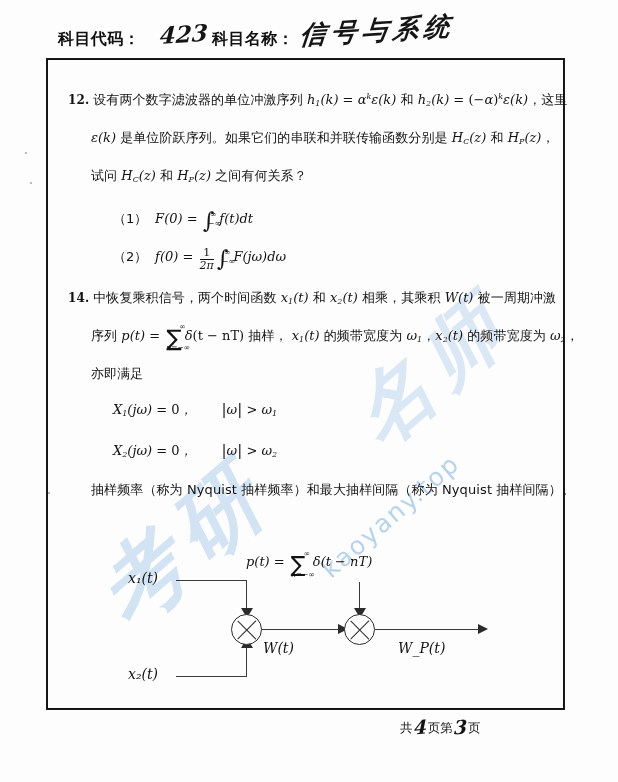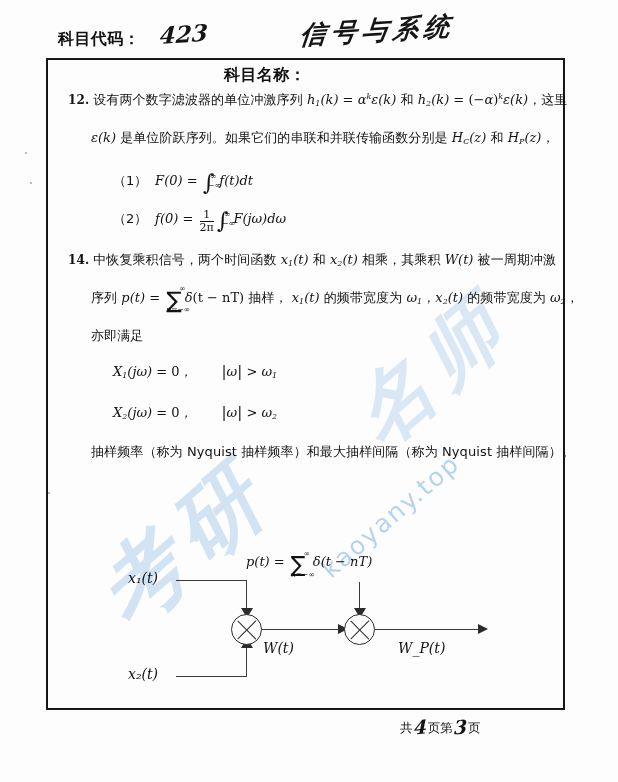--- a/index.html
+++ b/index.html
@@ -32,21 +32,21 @@
   }
   .hdr-label {
     position: absolute;
     font-size: 16px;
     font-weight: bold;
     letter-spacing: .4px;
     color: #111;
     white-space: nowrap;
   }
   .hdr-code-label { left: 58px; top: 9px; }
-  .hdr-name-label { left: 224px; top: 9px; margin-top: 36px; }
+  .hdr-name-label { left: 212px; top: 9px; }
 
   .hand {
     position: absolute;
     font-family: "DejaVu Serif", serif;
     color: #151515;
     white-space: nowrap;
     transform-origin: left center;
   }
   .hdr-code-value {
     left: 160px; top: 2px;
@@ -182,20 +182,21 @@
     font-family: "DejaVu Serif", serif;
     font-size: 11px;
     font-style: normal;
     margin: 0 2px;
     line-height: 12px;
   }
   .frac .num { display: block; }
   .frac .den {
     display: block;
     border-top: 1.2px solid #111;
+    font-style: italic;
   }
   .abs {
     font-family: "DejaVu Serif", serif;
     font-size: 15px;
     font-style: normal;
   }
 
   
   .subrow {
     font-size: 11.6px;
@@ -350,20 +351,23 @@
 
   <div class="qbody">
 
     <div class="q">
       <div class="qline">
         <span class="qnum">12.</span><span class="cn">设有两个数字滤波器的单位冲激序列</span><span class="m"> <span>h</span><sub>1</sub>(<span>k</span>)&nbsp;<span class="mup">=</span>&nbsp;<span>α</span><sup>k</sup><span>ε</span>(<span>k</span>)&nbsp;</span><span class="cn">和</span><span class="m">&nbsp;<span>h</span><sub>2</sub>(<span>k</span>)&nbsp;<span class="mup">=</span>&nbsp;<span class="mup">(−</span><span>α</span><span class="mup">)</span><sup>k</sup><span>ε</span>(<span>k</span>)</span><span class="cn">，这里</span>
       </div>
       <div class="qline indent">
         <span class="m"><span>ε</span>(<span>k</span>)&nbsp;</span><span class="cn">是单位阶跃序列。如果它们的串联和并联传输函数分别是</span><span class="m">&nbsp;<span>H</span><sub>C</sub>(<span>z</span>)&nbsp;</span><span class="cn">和</span><span class="m">&nbsp;<span>H</span><sub>P</sub>(<span>z</span>)</span><span class="cn">，</span>
       </div>
+      <div class="qline indent">
+        <span class="cn">试问</span><span class="m">&nbsp;<span>H</span><sub>C</sub>(<span>z</span>)&nbsp;</span><span class="cn">和</span><span class="m">&nbsp;<span>H</span><sub>P</sub>(<span>z</span>)&nbsp;</span><span class="cn">之间有何关系？</span>
+      </div>
     </div>
 
     <div class="q">
       <div class="subrow indent2">
         <span class="cn">（1）</span>
         <span class="m">&nbsp;<span>F(0)</span>&nbsp;<span class="mup">=</span>&nbsp;<span class="intblk">∫<span class="lim-top">∞</span><span class="lim-bot">−∞</span></span>&nbsp;<span>f(t)</span><span>dt</span></span>
       </div>
       <div class="subrow indent2">
         <span class="cn">（2）</span>
         <span class="m">&nbsp;<span>f(0)</span>&nbsp;<span class="mup">=</span>&nbsp;<span class="frac"><span class="num">1</span><span class="den">2π</span></span><span class="intblk">∫<span class="lim-top">∞</span><span class="lim-bot">−∞</span></span>&nbsp;<span>F(jω)</span><span>dω</span></span>

